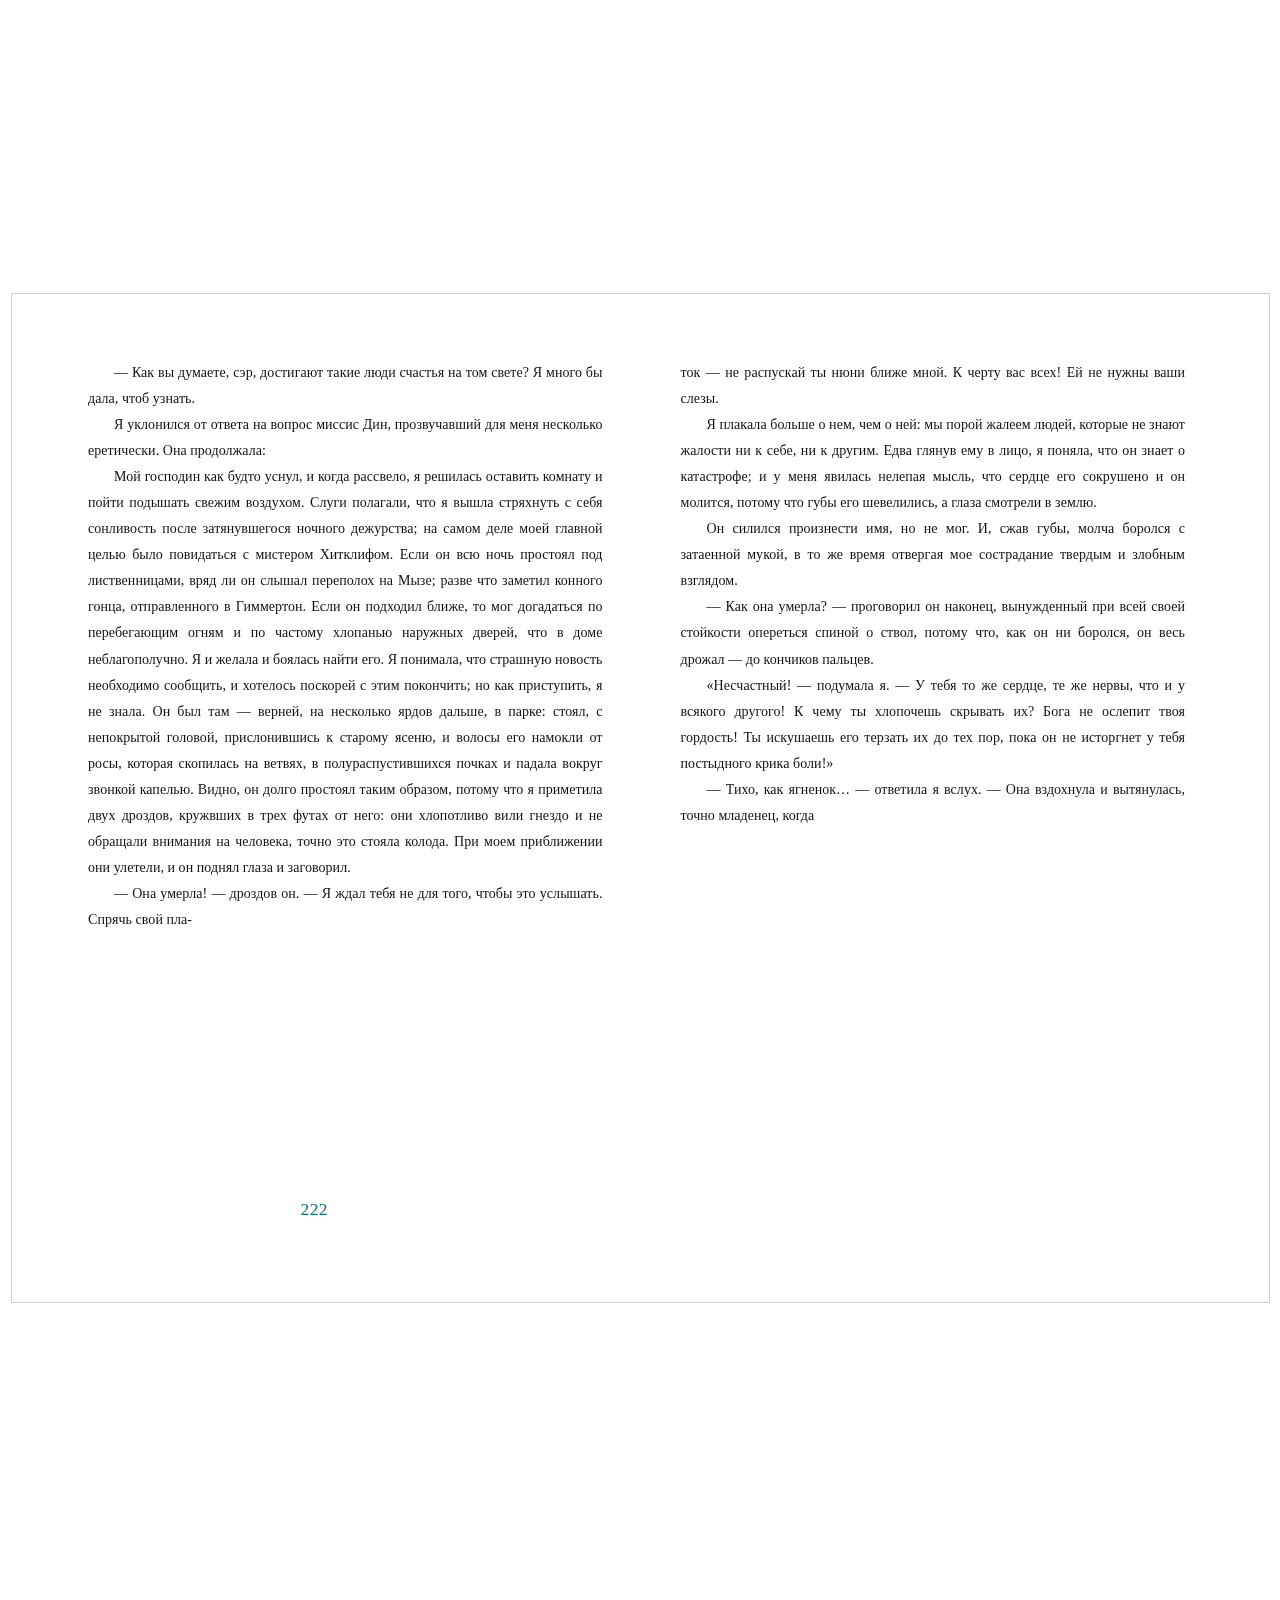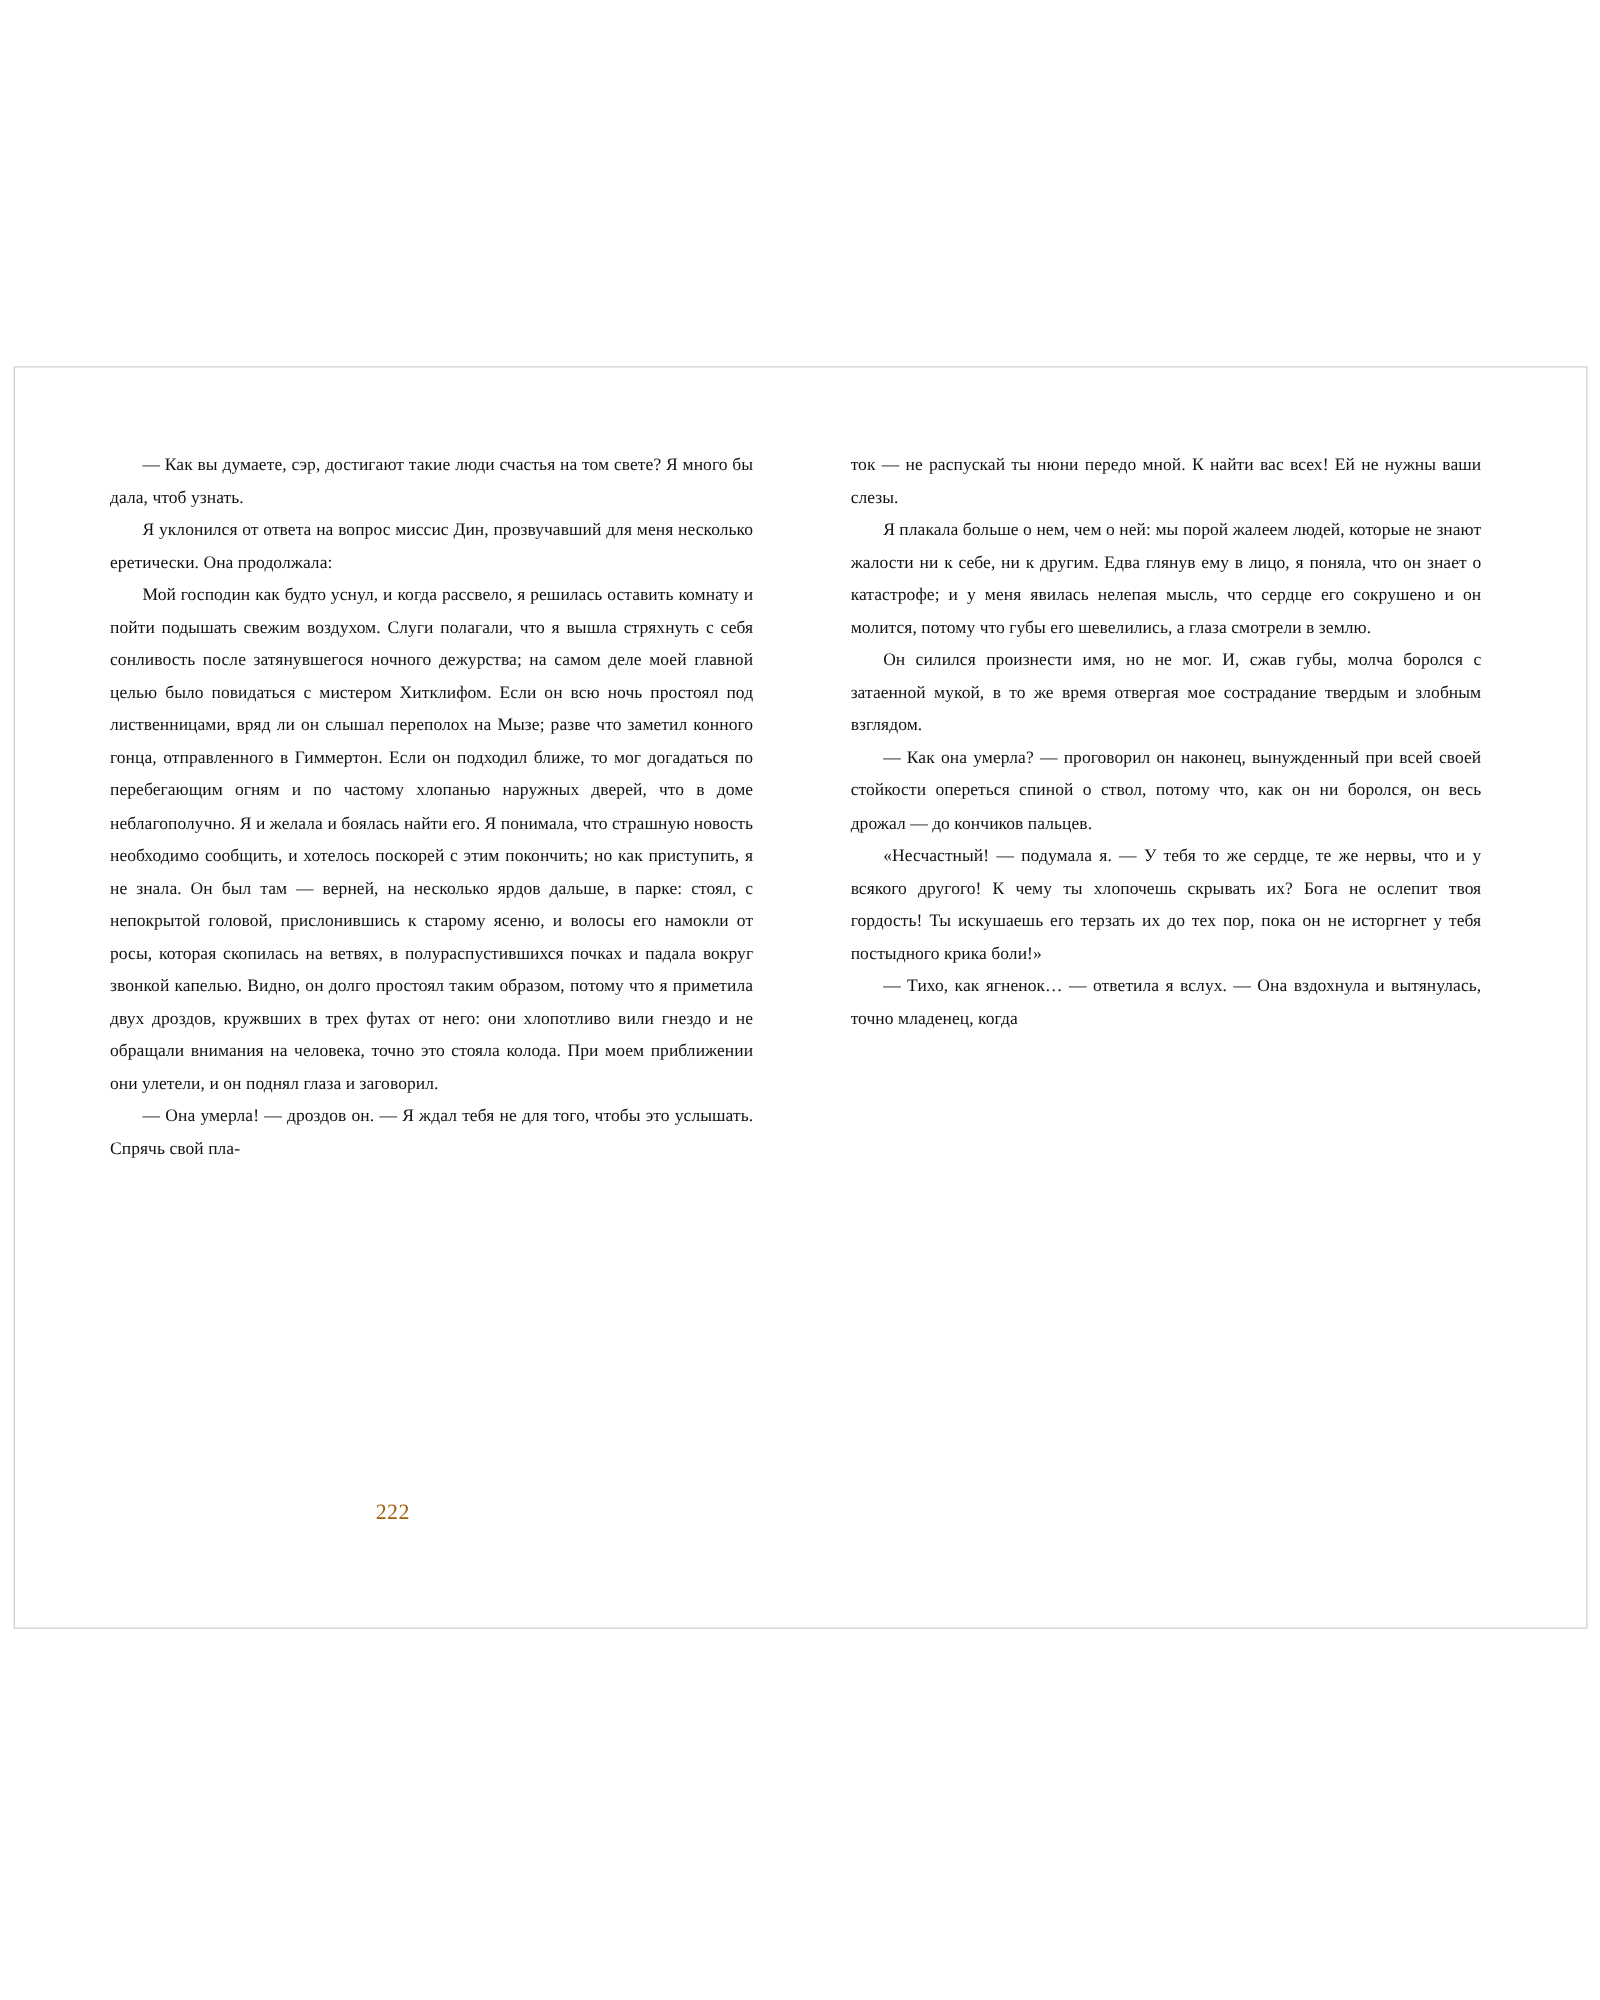--- a/index.html
+++ b/index.html
@@ -63,21 +63,21 @@
   }
   .text-block p.no-indent { text-indent: 0; }
 
   .page-number {
     position: absolute;
     left: 0;
     right: 0;
     bottom: 82px;
     text-align: center;
     font-size: 17.5px;
-    color: #a16207;
+    color: #0f766e;
     letter-spacing: 0.4px;
   }
   .page-left  .page-number { padding-right: 24px; }
   .page-right .page-number { padding-left: 14px; }
 
   .gutter {
     position: absolute;
     left: 50%;
     top: 0;
     width: 1px;
@@ -97,21 +97,21 @@
         <p>— Как вы думаете, сэр, достигают такие люди счастья на том свете? Я много бы дала, чтоб узнать.</p>
         <p>Я уклонился от ответа на вопрос миссис Дин, прозвучавший для меня несколько еретически. Она продолжала:</p>
         <p>Мой господин как будто уснул, и когда рассвело, я решилась оставить комнату и пойти подышать свежим воздухом. Слуги полагали, что я вышла стряхнуть с себя сонливость после затянувшегося ночного дежурства; на самом деле моей главной целью было повидаться с мистером Хитклифом. Если он всю ночь простоял под лиственницами, вряд ли он слышал переполох на Мызе; разве что заметил конного гонца, отправленного в Гиммертон. Если он подходил ближе, то мог догадаться по перебегающим огням и по частому хлопанью наружных дверей, что в доме неблагополучно. Я и желала и боялась найти его. Я понимала, что страшную новость необходимо сообщить, и хотелось поскорей с этим покончить; но как приступить, я не знала. Он был там — верней, на несколько ярдов дальше, в парке: стоял, с непокрытой головой, прислонившись к старому ясеню, и волосы его намокли от росы, которая скопилась на ветвях, в полураспустившихся почках и падала вокруг звонкой капелью. Видно, он долго простоял таким образом, потому что я приметила двух дроздов, кружвших в трех футах от него: они хлопотливо вили гнездо и не обращали внимания на человека, точно это стояла колода. При моем приближении они улетели, и он поднял глаза и заговорил.</p>
         <p>— Она умерла! — дроздов он. — Я ждал тебя не для того, чтобы это услышать. Спрячь свой пла-</p>
       </div>
       <div class="page-number">222</div>
     </div>
 
     <div class="page page-right">
       <div class="text-block">
-        <p class="no-indent">ток — не распускай ты нюни передо мной. К найти вас всех! Ей не нужны ваши слезы.</p>
+        <p class="no-indent">ток — не распускай ты нюни ближе мной. К черту вас всех! Ей не нужны ваши слезы.</p>
         <p>Я плакала больше о нем, чем о ней: мы порой жалеем людей, которые не знают жалости ни к себе, ни к другим. Едва глянув ему в лицо, я поняла, что он знает о катастрофе; и у меня явилась нелепая мысль, что сердце его сокрушено и он молится, потому что губы его шевелились, а глаза смотрели в землю.</p>
         <p>Он силился произнести имя, но не мог. И, сжав губы, молча боролся с затаенной мукой, в то же время отвергая мое сострадание твердым и злобным взглядом.</p>
         <p>— Как она умерла? — проговорил он наконец, вынужденный при всей своей стойкости опереться спиной о ствол, потому что, как он ни боролся, он весь дрожал — до кончиков пальцев.</p>
         <p>«Несчастный! — подумала я. — У тебя то же сердце, те же нервы, что и у всякого другого! К чему ты хлопочешь скрывать их? Бога не ослепит твоя гордость! Ты искушаешь его терзать их до тех пор, пока он не исторгнет у тебя постыдного крика боли!»</p>
         <p>— Тихо, как ягненок… — ответила я вслух. — Она вздохнула и вытянулась, точно младенец, когда</p>
       </div>
     </div>
 
   </div>
 

